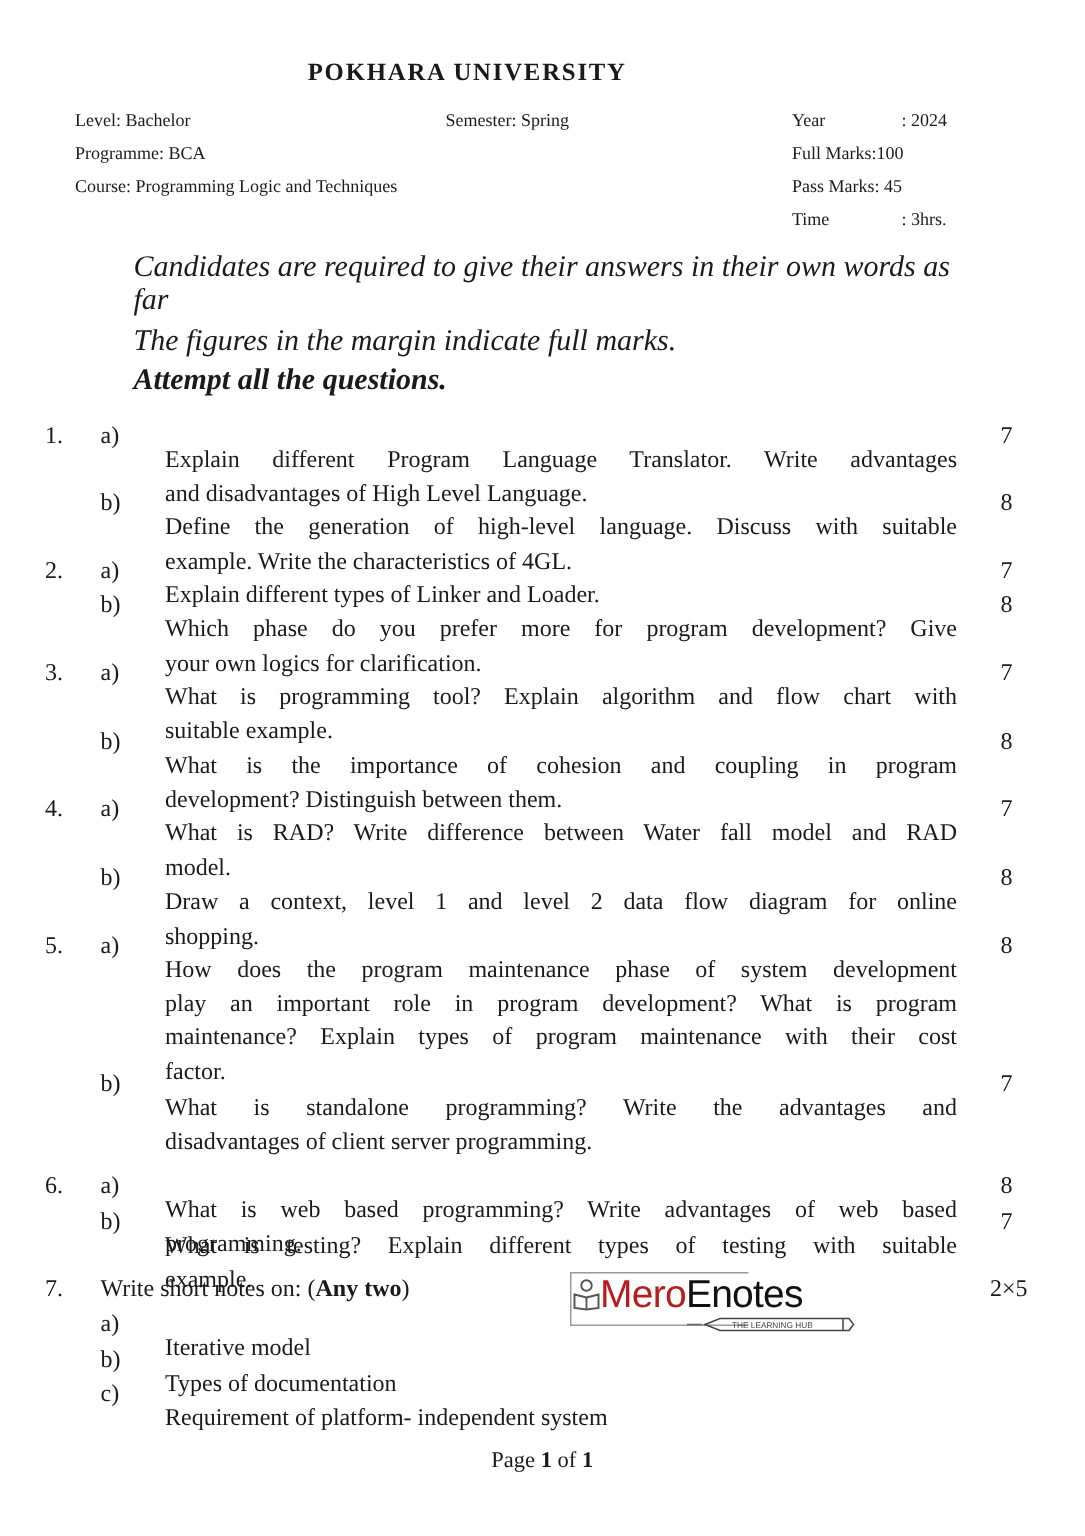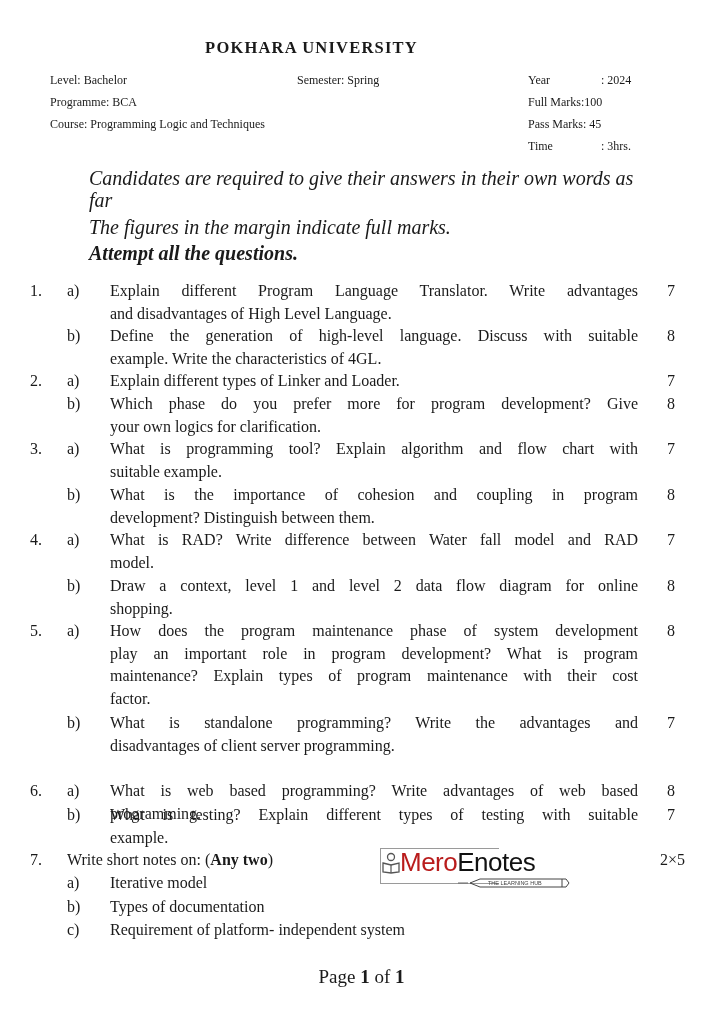--- a/index.html
+++ b/index.html
@@ -21,21 +21,21 @@
     .instr {
       position: absolute; left: 89px; width: 560px; font-size: 20px; line-height: 22px;
       font-style: italic;
     }
     .instr.bold { font-weight: bold; }
     .q {
       position: absolute; left: 0; width: 723px; font-size: 16px; line-height: 22.5px;
     }
     .qnum { position: absolute; left: 30px; }
     .sub { position: absolute; left: 67px; }
-    .txt { position: absolute; left: 110px; width: 528px; text-align: justify; }
+    .txt { position: absolute; left: 110px; width: 528px; text-align: justify; margin-top: 16px; }
     .marks { position: absolute; left: 667px; }
     .q7 .qtext { position: absolute; left: 67px; }
     .q7 .marks { left: 660px; }
     .logo {
       position: absolute; left: 378px; top: 844px; width: 192px; height: 44px;
     }
     .logo-box {
       position: absolute; left: 2px; top: 4px; width: 118px; height: 34px;
       border: 1px solid #9a9a9a; border-right: none;
     }
@@ -43,21 +43,21 @@
       position: absolute; left: 22px; top: 2px; font-family: "Liberation Sans", "DejaVu Sans", sans-serif;
       font-size: 26px; font-weight: normal; letter-spacing: -0.5px; line-height: 32px;
     }
     .logo-word .mero { color: #b91c1c; }
     .logo-word .enotes { color: #111111; }
     .logo-icon { position: absolute; left: 3px; top: 8px; width: 20px; height: 22px; }
     .logo-pencil {
       position: absolute; left: 80px; top: 34px; width: 112px; height: 10px;
     }
     .footer {
-      position: absolute; top: 966px; left: 0; width: 723px; text-align: center; font-size: 19px;
+      position: absolute; top: 966px; left: 0; width: 723px; text-align: center; font-size: 15px;
     }
     .footer b { font-weight: bold; }
   </style>
 </head>
 <body>
 
 <div>
 
   <div class="title">POKHARA UNIVERSITY</div>
 

